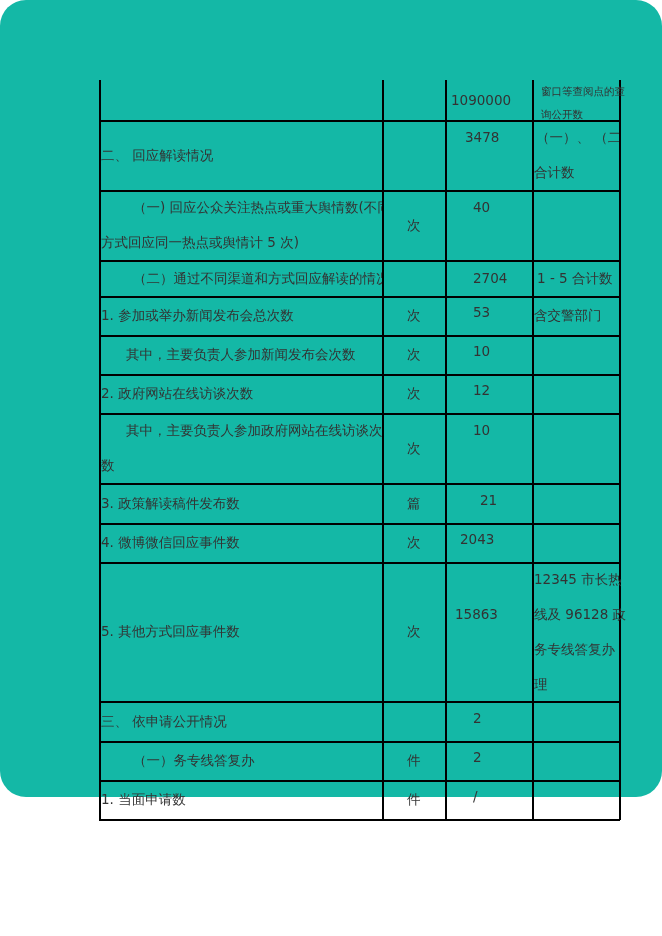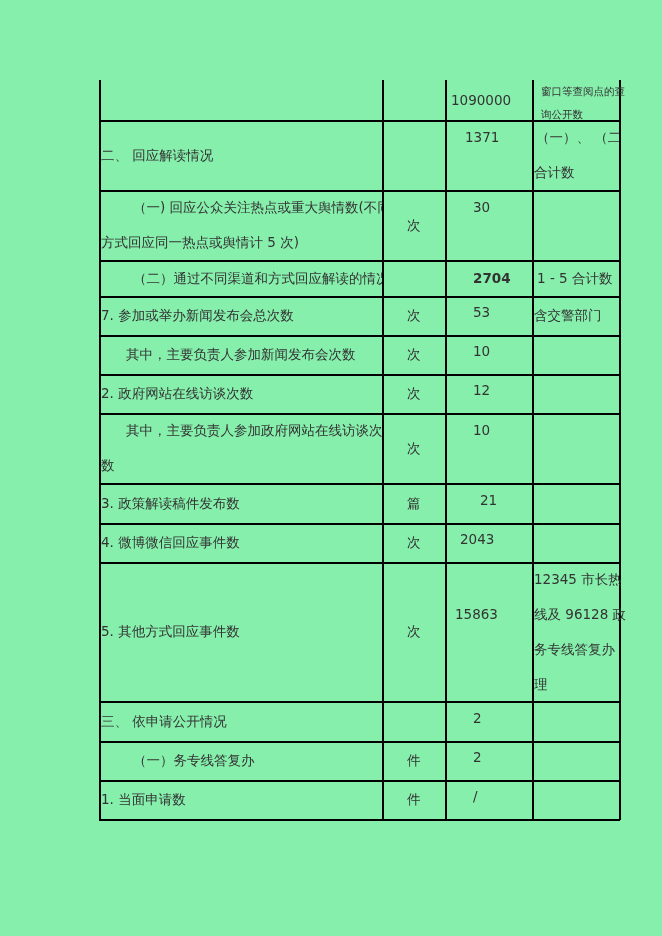--- a/index.html
+++ b/index.html
@@ -11,22 +11,23 @@
       width: 662px;
       height: 936px;
       position: relative;
       overflow: hidden;
       font-family: "DejaVu Sans", "Liberation Sans", sans-serif;
       color: #333333;
     }
     .page {
       position: absolute;
       left: 0; top: 0;
-      width: 662px; height: 936px;
-      background: #86efac;
+      width: 662px; height: 797px;
+      background: #14b8a6;
+      border-radius: 26px;
     }
     .vline, .hline {
       position: absolute;
       background: #000000;
     }
     .vline { width: 1.5px; }
     .hline { height: 1.5px; }
     .cell {
       position: absolute;
       font-size: 13.5px;
@@ -64,40 +65,40 @@
   <div class="hline" style="left:99px; width:521px; top:780px;"></div>
   <div class="hline" style="left:99px; width:521px; top:819px;"></div>
 
   <div>
     <div class="cell" style="left:451px; top:80px; line-height:40px;">1090000</div>
     <div class="cell small wrap" style="left:534px; top:80px; width:84px; padding-top:0px;padding-left:7px;">窗口等查阅点的查询公开数</div>
   </div>
 
   <div>
     <div class="cell" style="left:101px; top:138px;">二、 回应解读情况</div>
-    <div class="cell" style="left:465px; top:120px;">1371</div>
+    <div class="cell" style="left:465px; top:120px;">3478</div>
     <div class="cell" style="left:536px; top:120px; width:83px;">（一）、 （二）</div>
     <div class="cell" style="left:534px; top:155px;">合计数</div>
   </div>
 
   <div>
     <div class="cell" style="left:133px; top:190px; width:249px;">（一) 回应公众关注热点或重大舆情数(不同</div>
     <div class="cell" style="left:101px; top:225px;">方式回应同一热点或舆情计 5 次)</div>
     <div class="cell" style="left:407px; top:208px;">次</div>
-    <div class="cell" style="left:473px; top:190px;">30</div>
+    <div class="cell" style="left:473px; top:190px;">40</div>
   </div>
 
   <div>
     <div class="cell" style="left:133px; top:261px; width:249px;">（二）通过不同渠道和方式回应解读的情况</div>
-    <div class="cell" style="left:473px; top:261px;font-weight:bold;">2704</div>
+    <div class="cell" style="left:473px; top:261px;">2704</div>
     <div class="cell" style="left:502px; top:261px;padding-left:35px;">1 - 5 合计数</div>
   </div>
 
   <div>
-    <div class="cell" style="left:101px; top:298px;">7. 参加或举办新闻发布会总次数</div>
+    <div class="cell" style="left:101px; top:298px;">1. 参加或举办新闻发布会总次数</div>
     <div class="cell" style="left:407px; top:298px;">次</div>
     <div class="cell" style="left:473px; top:295px;">53</div>
     <div class="cell" style="left:534px; top:298px;">含交警部门</div>
   </div>
 
   <div>
     <div class="cell" style="left:126px; top:337px;">其中，主要负责人参加新闻发布会次数</div>
     <div class="cell" style="left:407px; top:337px;">次</div>
     <div class="cell" style="left:473px; top:334px;">10</div>
   </div>

